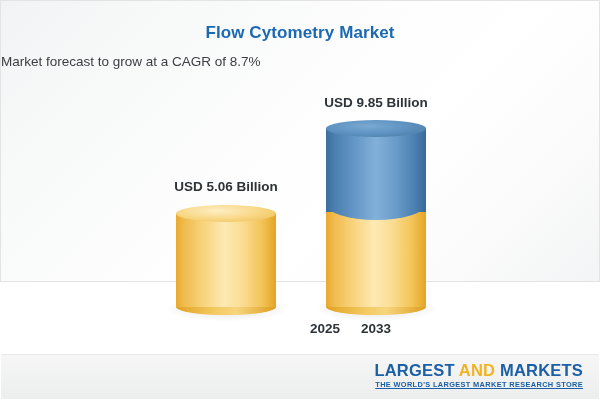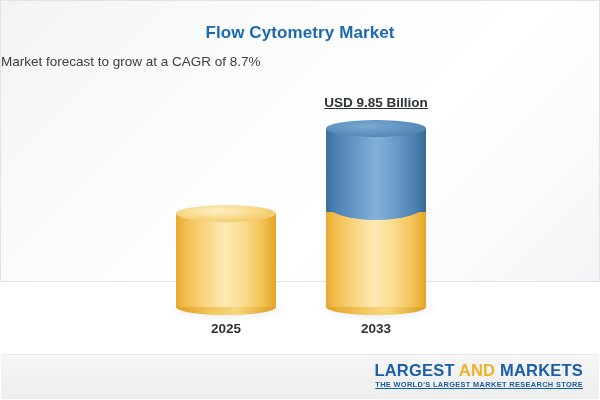--- a/index.html
+++ b/index.html
@@ -60,21 +60,20 @@
   }
 
   .value-label {
     position: absolute;
     width: 200px;
     text-align: center;
     font-size: 13.5px;
     font-weight: bold;
     color: #2e3338;
     white-space: nowrap;
-    text-decoration: underline;
   }
 
   .cat-label {
     position: absolute;
     width: 200px;
     text-align: center;
     font-size: 13.5px;
     font-weight: bold;
     color: #2e3338;
   }
@@ -192,33 +191,34 @@
 </head>
 <body>
 
 <div class="frame">
 
   <div class="chart-title">Flow Cytometry Market</div>
   <div class="chart-subtitle">Market forecast to grow at a CAGR of 8.7%</div>
 
   <div class="plot">
 
+    <div class="value-label" style="left:125px; top:178px;">USD 5.06 Billion</div>
 
     <div class="shadow-ellipse" style="left:167px; top:296px; width:118px; height:24px;"></div>
 
     <div class="bar-group" style="left:175px; top:204px; width:100px; height:110px;">
 
       <div class="cyl" style="left:0; top:0; width:100px; height:110px;">
         <div class="cyl-bottom yellow-foot" style="top:94px; height:16px;"></div>
         <div class="cyl-body yellow-body" style="top:8px; height:94px;"></div>
         <div class="cyl-top yellow-cap" style="top:0px; height:17px;"></div>
       </div>
     </div>
 
-    <div class="cat-label" style="left:125px; top:320px;">2025</div>
+    <div class="cat-label" style="left:139px; top:320px;text-align:right;">2025</div>
 
     <div class="value-label" style="left:275px; top:94px;">USD 9.85 Billion</div>
 
     <div class="shadow-ellipse" style="left:317px; top:296px; width:118px; height:24px;"></div>
 
     <div class="bar-group" style="left:325px; top:119px; width:100px; height:195px;">
 
       <div class="cyl" style="left:0; top:85px; width:100px; height:110px;">
         <div class="cyl-bottom yellow-foot" style="top:94px; height:16px;"></div>
         <div class="cyl-body yellow-body" style="top:0px; height:102px;"></div>

